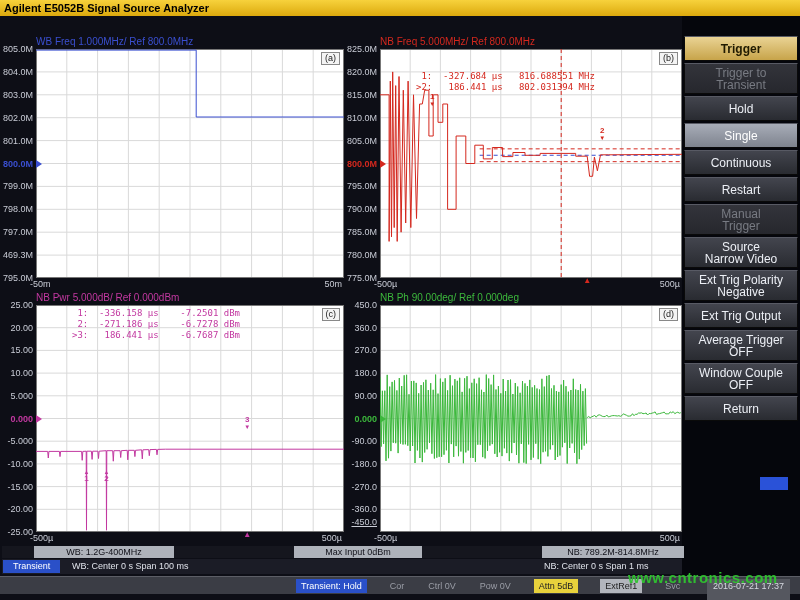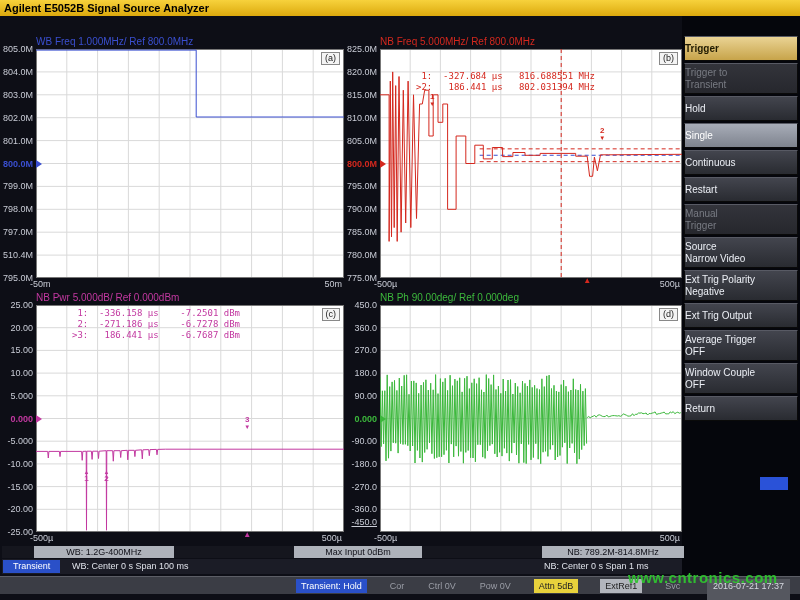--- a/index.html
+++ b/index.html
@@ -21,21 +21,21 @@
 .p-foot{height:12px;position:relative;font-size:9px;color:#c9ccd6}
 .p-xl{position:absolute;left:28px;top:1px}
 .p-xr{position:absolute;right:2px;top:1px}
 .corner{position:absolute;top:3px;right:4px;border:1px solid #888;background:#f4f4f4;color:#222;font-size:9px;line-height:11px;padding:0 3px}
 .readout{position:absolute;left:36px;top:3px;font-family:"DejaVu Sans Mono",monospace;font-size:9px;line-height:11px;white-space:pre}
 .flag{position:absolute;display:flex;flex-direction:column;align-items:center;line-height:8px;font-size:8px;transform:translateX(-50%);font-weight:bold}
 .flag .tri{font-size:6px;line-height:6px}
 .axis-tri{position:absolute;top:-2px;font-size:8px;line-height:10px}
 .ref-arrow{position:absolute;left:0;width:0;height:0;border-top:4px solid transparent;border-bottom:4px solid transparent;border-left:6px solid #000}
 .sidebar{position:absolute;left:682px;top:16px;width:118px;height:560px;background:#05060c;padding:20px 2px 0 2px;display:flex;flex-direction:column;gap:2px}
-.skey{min-height:25px;display:flex;flex-direction:column;justify-content:center;align-items:flex-start;text-align:center;font-size:10px;line-height:12px;color:#eceff5;background:linear-gradient(#43454e,#292b31);border:1px solid #0a0a0a;border-top-color:#585a64;cursor:pointer}
+.skey{min-height:25px;display:flex;flex-direction:column;justify-content:center;align-items:center;text-align:center;font-size:12px;line-height:12px;color:#eceff5;background:linear-gradient(#43454e,#292b31);border:1px solid #0a0a0a;border-top-color:#585a64;cursor:pointer}
 .skey.two{min-height:31px}
 .skey-title{background:linear-gradient(#ead394,#c7a44a);color:#201a00;font-weight:bold}
 .skey-selected{background:linear-gradient(#a8adb8,#7e838e);color:#fff}
 .skey-disabled{color:#787b83;background:linear-gradient(#33343b,#26272d)}
 .side-indicator{position:absolute;left:760px;top:477px;width:28px;height:13px;background:#2a52d8}
 .bar-range{position:absolute;left:2px;top:546px;width:680px;height:12px;background:#15161e}
 .bar-range .seg{position:absolute;top:0;height:12px;background:#aeb2ba;color:#101018;font-size:9px;line-height:12px;text-align:center}
 .seg-wb{left:32px;width:140px}
 .seg-max{left:292px;width:128px}
 .seg-nb{left:540px;width:142px}
@@ -68,21 +68,21 @@
         <div class="p-gutter">
           <div class="ylab" style="top: -5px;">805.0M</div>
           <div class="ylab" style="top: 17.9px;">804.0M</div>
           <div class="ylab" style="top: 40.8px;">803.0M</div>
           <div class="ylab" style="top: 63.7px;">802.0M</div>
           <div class="ylab" style="top: 86.6px;">801.0M</div>
           <div class="ylab" style="top: 109.5px; color: rgb(58, 79, 208); font-weight: bold;">800.0M</div>
           <div class="ylab" style="top: 132.4px;">799.0M</div>
           <div class="ylab" style="top: 155.3px;">798.0M</div>
           <div class="ylab" style="top: 178.2px;">797.0M</div>
-          <div class="ylab" style="top: 201.1px;">510.4M</div>
+          <div class="ylab" style="top: 201.1px;">469.3M</div>
           <div class="ylab" style="top: 224px;">795.0M</div>
         </div>
         <div class="p-plot">
           <svg width="308" height="229">
             <path d="M30.8 0V229M0 22.9H308M61.6 0V229M0 45.8H308M92.4 0V229M0 68.7H308M123.2 0V229M0 91.6H308M154.0 0V229M0 114.5H308M184.8 0V229M0 137.4H308M215.6 0V229M0 160.3H308M246.4 0V229M0 183.2H308M277.2 0V229M0 206.1H308" stroke="#d9d9d9" stroke-width="1" fill="none"></path>
             <rect x="0.5" y="0.5" width="307" height="228" stroke="#777" fill="none"></rect>
             <polyline points="0.0,1.1 160.2,1.1 160.2,68.0 308.0,68.0" stroke="#3a4fd0" fill="none" stroke-width="1"></polyline>
           </svg>
           <div class="ref-arrow" style="top: 110.5px; border-left-color: rgb(58, 79, 208);"></div>
           <div class="corner">(a)</div>

